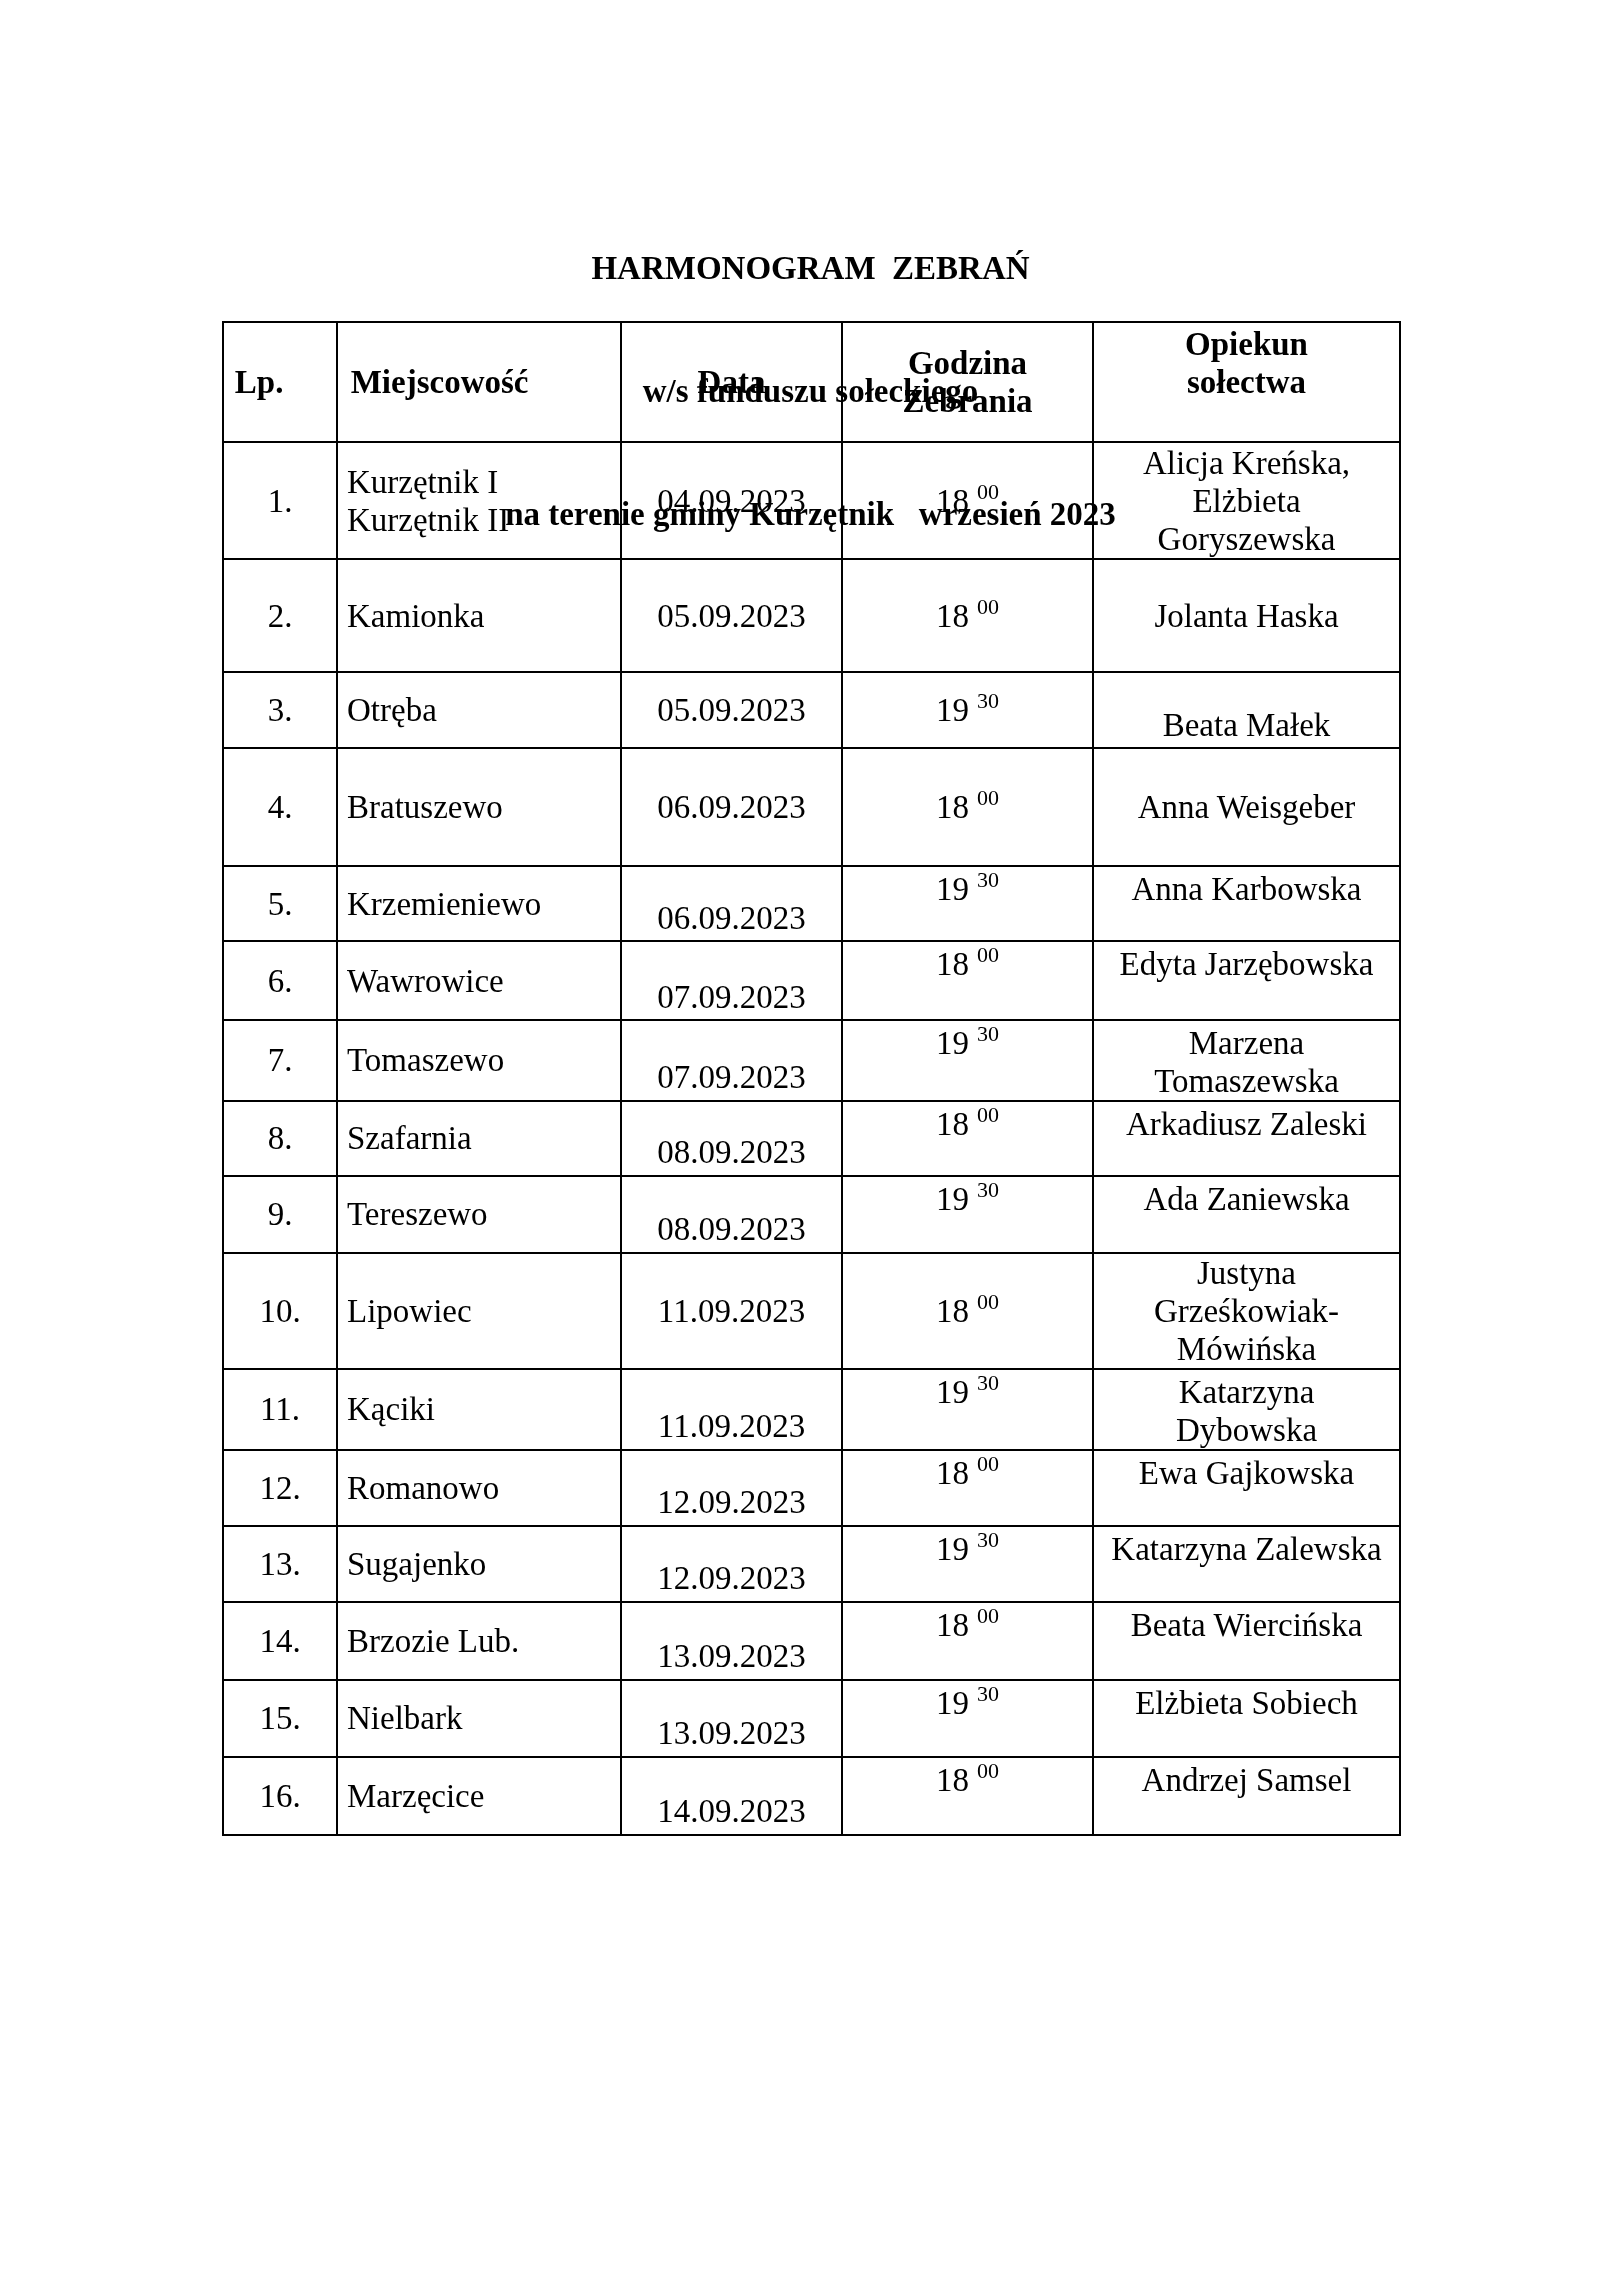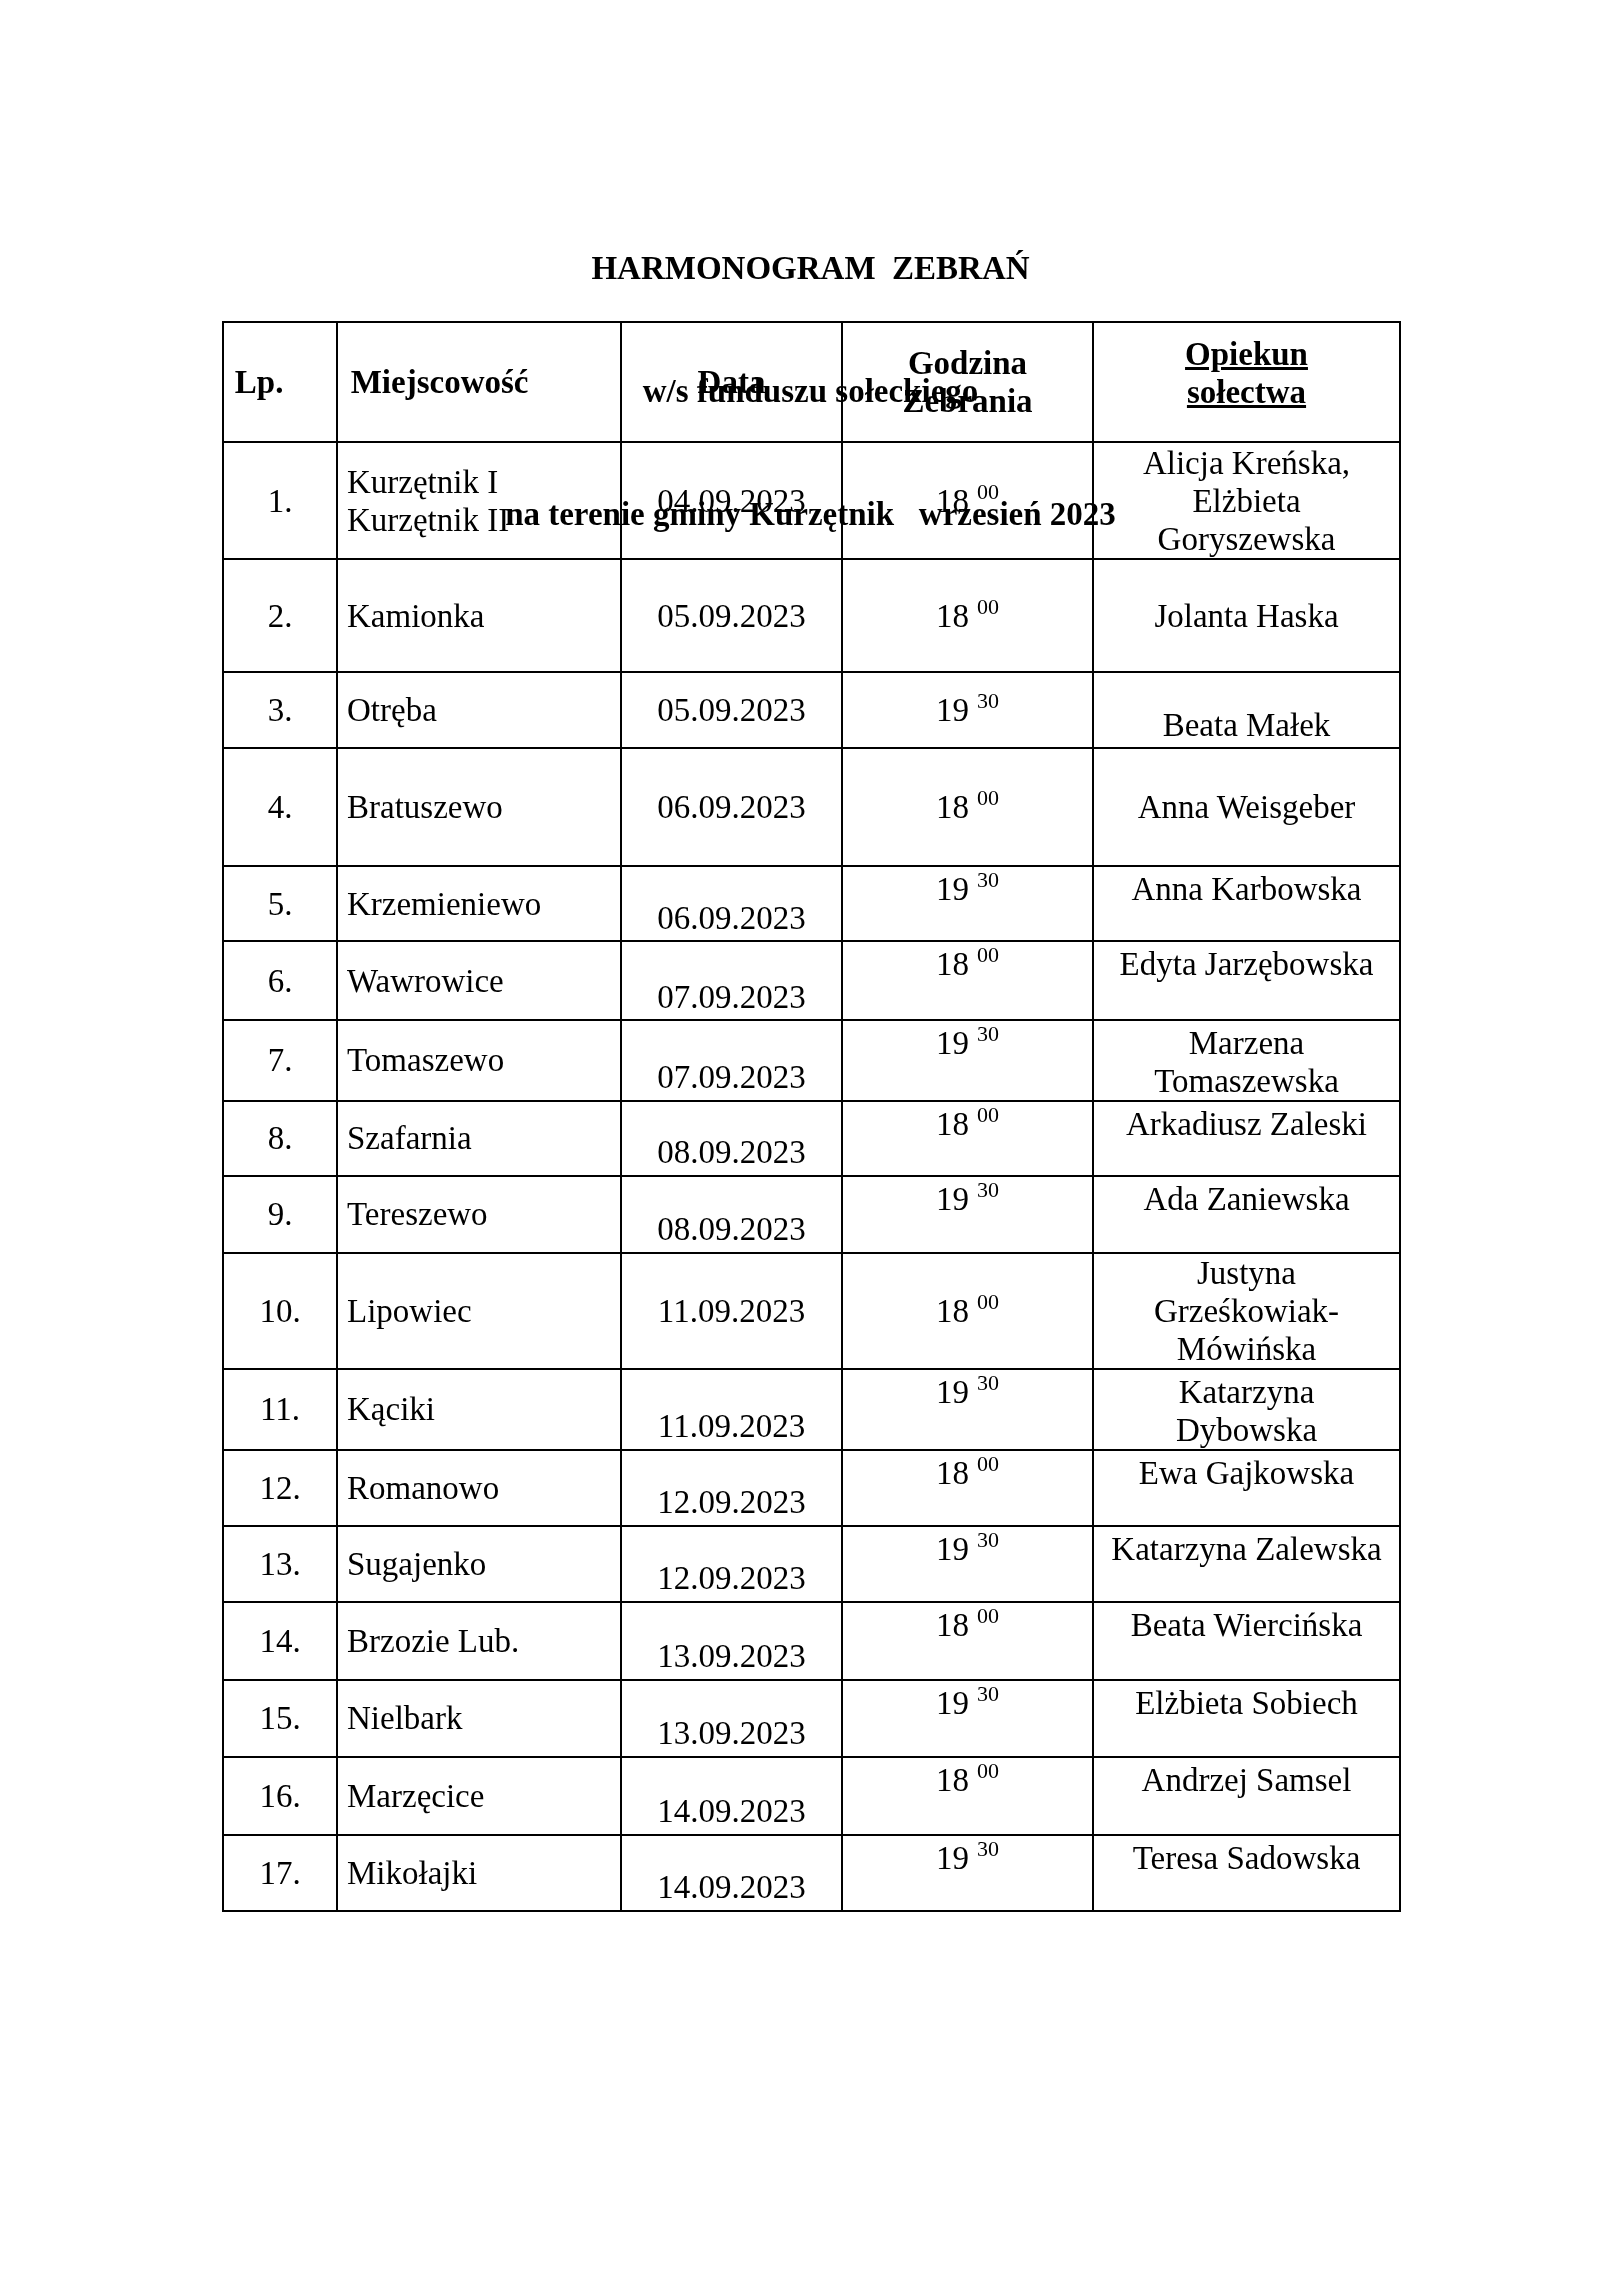--- a/index.html
+++ b/index.html
@@ -33,21 +33,21 @@
   th,td{
     border-left:2px solid #000;border-right:2px solid #000;
     border-top:2.9px solid #000;border-bottom:2.9px solid #000;
     padding:0;white-space:pre-wrap;overflow:hidden;
   }
 
   thead tr{height:120px}
   th{font-weight:bold;vertical-align:middle;text-align:center;}
   th.col-lp{text-align:left;padding-left:10.8px;}
   th.col-place{text-align:left;padding-left:12.7px;}
-  th.col-caretaker{vertical-align:top;padding-top:12px;text-decoration:underline;}
+  th.col-caretaker{vertical-align:top;padding-top:2px;}
 
   td{vertical-align:middle;text-align:center;}
   td.cell-place{text-align:left;padding-left:9px;}
 
   td.va-middle{vertical-align:middle;margin-left:44px;}
   td.va-top{vertical-align:top;padding-top:2.9px;}
   td.va-bottom{vertical-align:bottom;line-height:27.4px;padding-bottom:8px;}
 
   .minutes{
     display:inline-block;font-size:22px;line-height:21.6px;
@@ -234,26 +234,19 @@
   </tr>
 
   <tr>
     <td class="cell-lp">16.</td>
     <td class="cell-place">Marzęcice</td>
     <td class="cell-date va-bottom">14.09.2023</td>
     <td class="cell-time va-top"><span class="hour">18</span><span class="minutes">00</span></td>
     <td class="cell-caretaker va-top">Andrzej Samsel</td>
   </tr>
 
-  <tr>
-    <td class="cell-lp">17.</td>
-    <td class="cell-place">Mikołajki</td>
-    <td class="cell-date va-bottom">14.09.2023</td>
-    <td class="cell-time va-top"><span class="hour">19</span><span class="minutes">30</span></td>
-    <td class="cell-caretaker va-top">Teresa Sadowska</td>
-  </tr>
 
 
 </tbody>
   </table>
 
 </div>
 
 
 </body></html>

